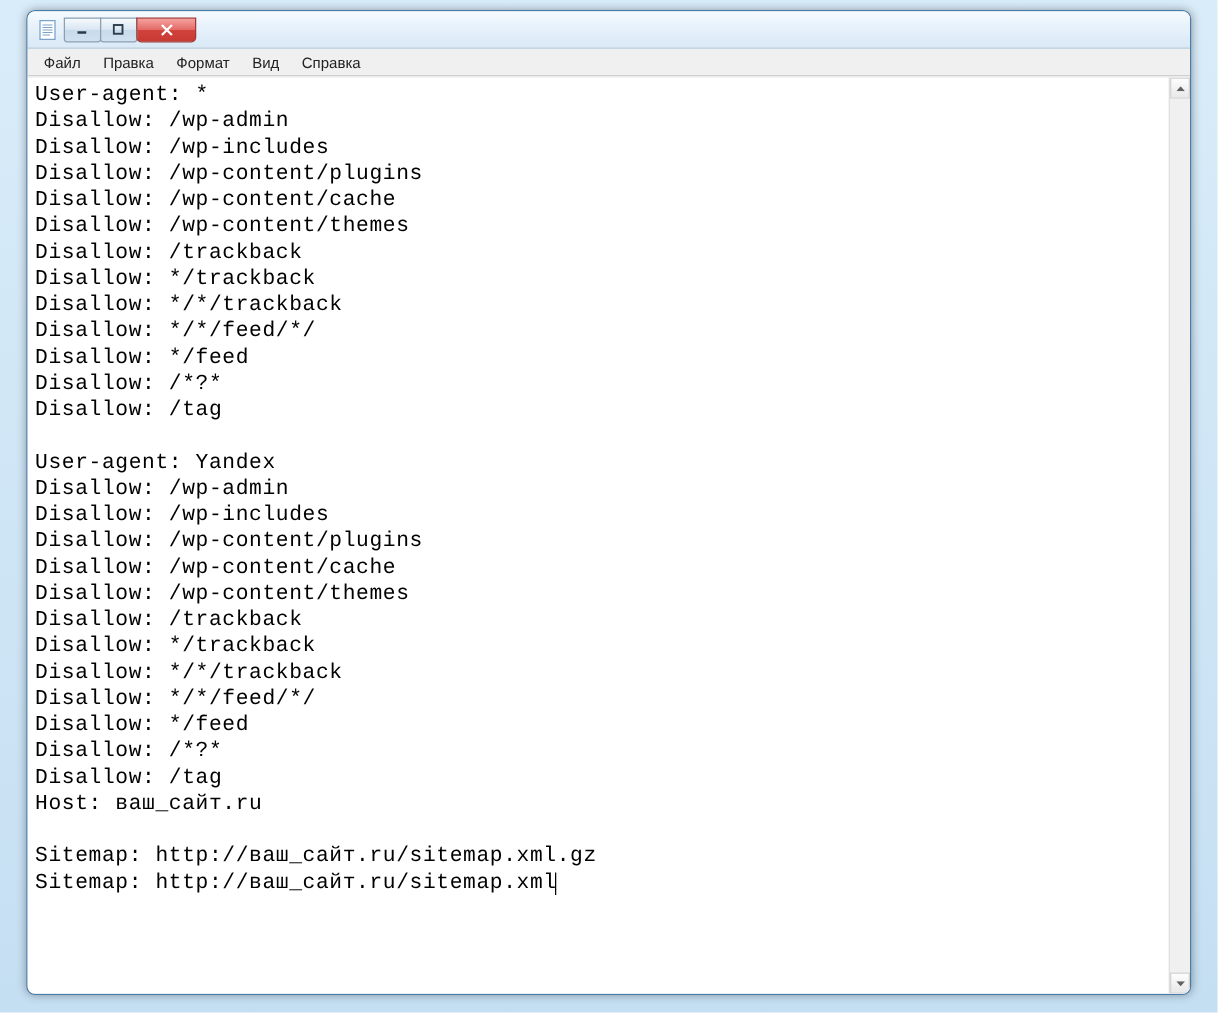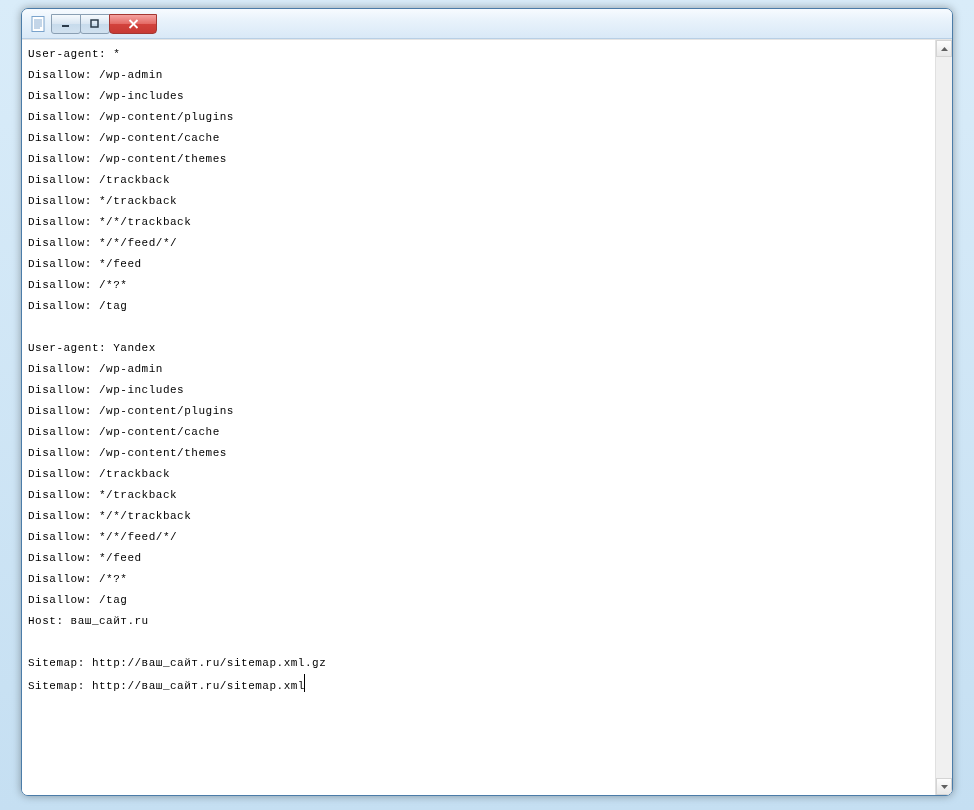--- a/index.html
+++ b/index.html
@@ -112,21 +112,21 @@
       display: flex;
       background: #fff;
       border-top: 1px solid #e5e5e5;
       overflow: hidden;
     }
     
     .editor {
       flex: 1;
       padding: 4px 10px 4px 6px;
       font-family: 'Courier New', monospace;
-      font-size: 11px;
+      font-size: 17px;
       line-height: 21px;
       white-space: pre;
       color: #000;
       overflow: hidden;
       letter-spacing: 0.5px;
     }
     
     .scrollbar {
       width: 17px;
       background: #f0f0f0;
@@ -188,20 +188,27 @@
       </div>
       <div class="win-btn close">
         <svg width="11" height="10" viewBox="0 0 10 10">
             <line x1="1" y1="1" x2="9" y2="9" stroke-width="1.8"></line>
             <line x1="9" y1="1" x2="1" y2="9" stroke-width="1.8"></line>
           </svg>
       </div>
     </div>
   </div>
 
+  <div class="menubar">
+    <div class="menu-item">Файл</div>
+    <div class="menu-item">Правка</div>
+    <div class="menu-item">Формат</div>
+    <div class="menu-item">Вид</div>
+    <div class="menu-item">Справка</div>
+  </div>
 
   <div class="content-wrap">
     <div class="editor">User-agent: *
 Disallow: /wp-admin
 Disallow: /wp-includes
 Disallow: /wp-content/plugins
 Disallow: /wp-content/cache
 Disallow: /wp-content/themes
 Disallow: /trackback
 Disallow: */trackback

